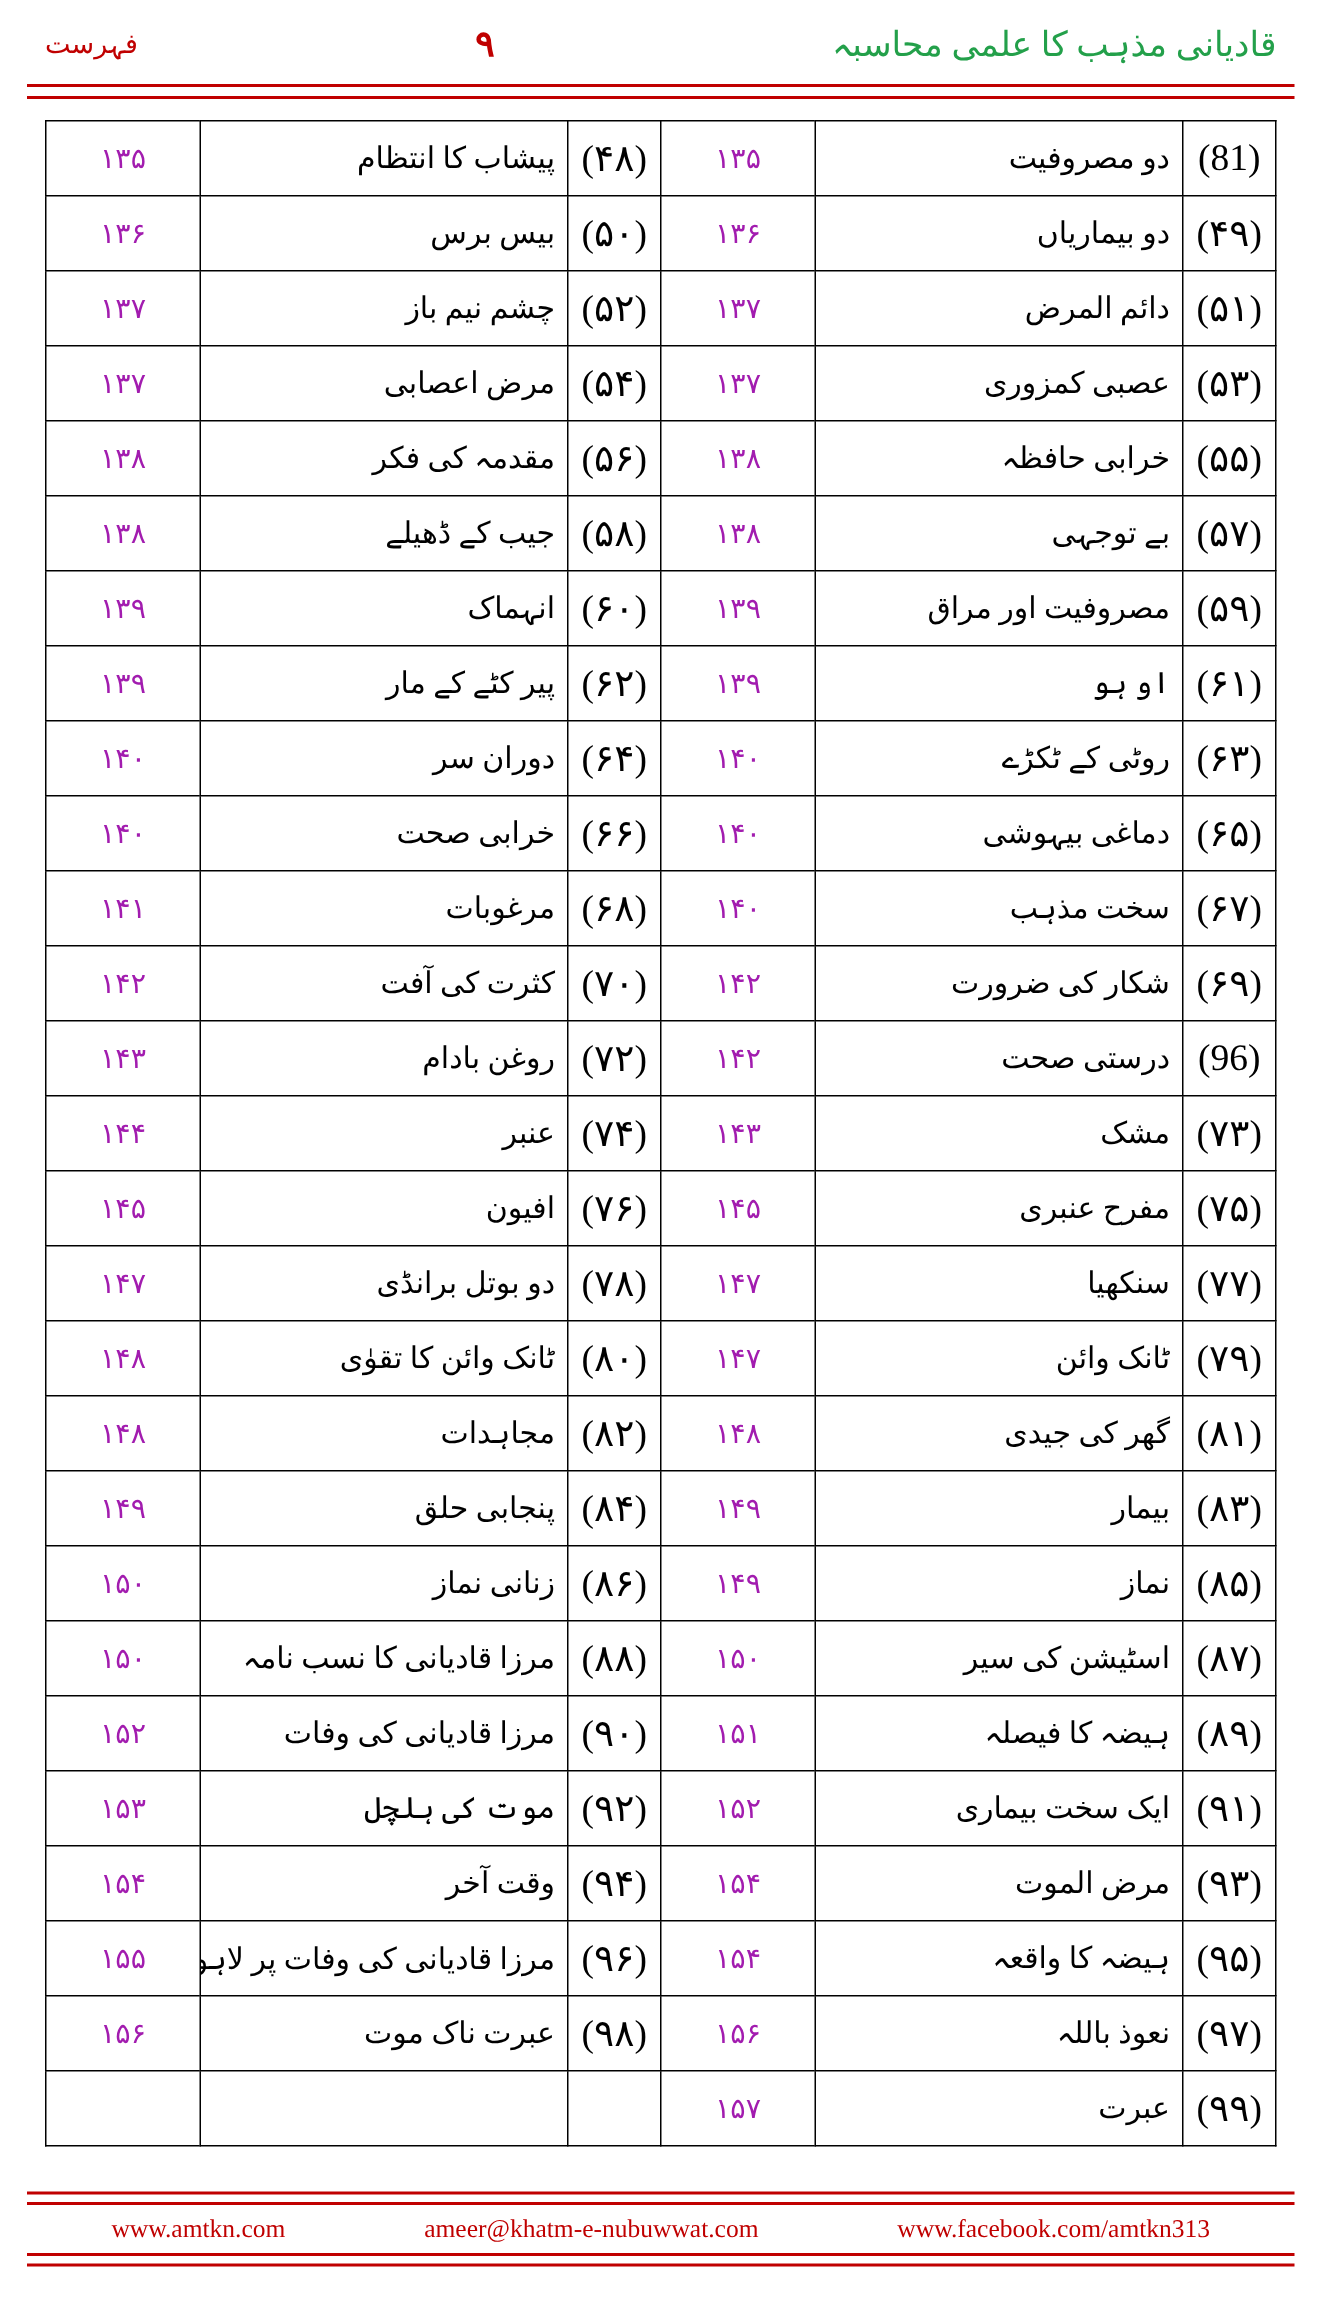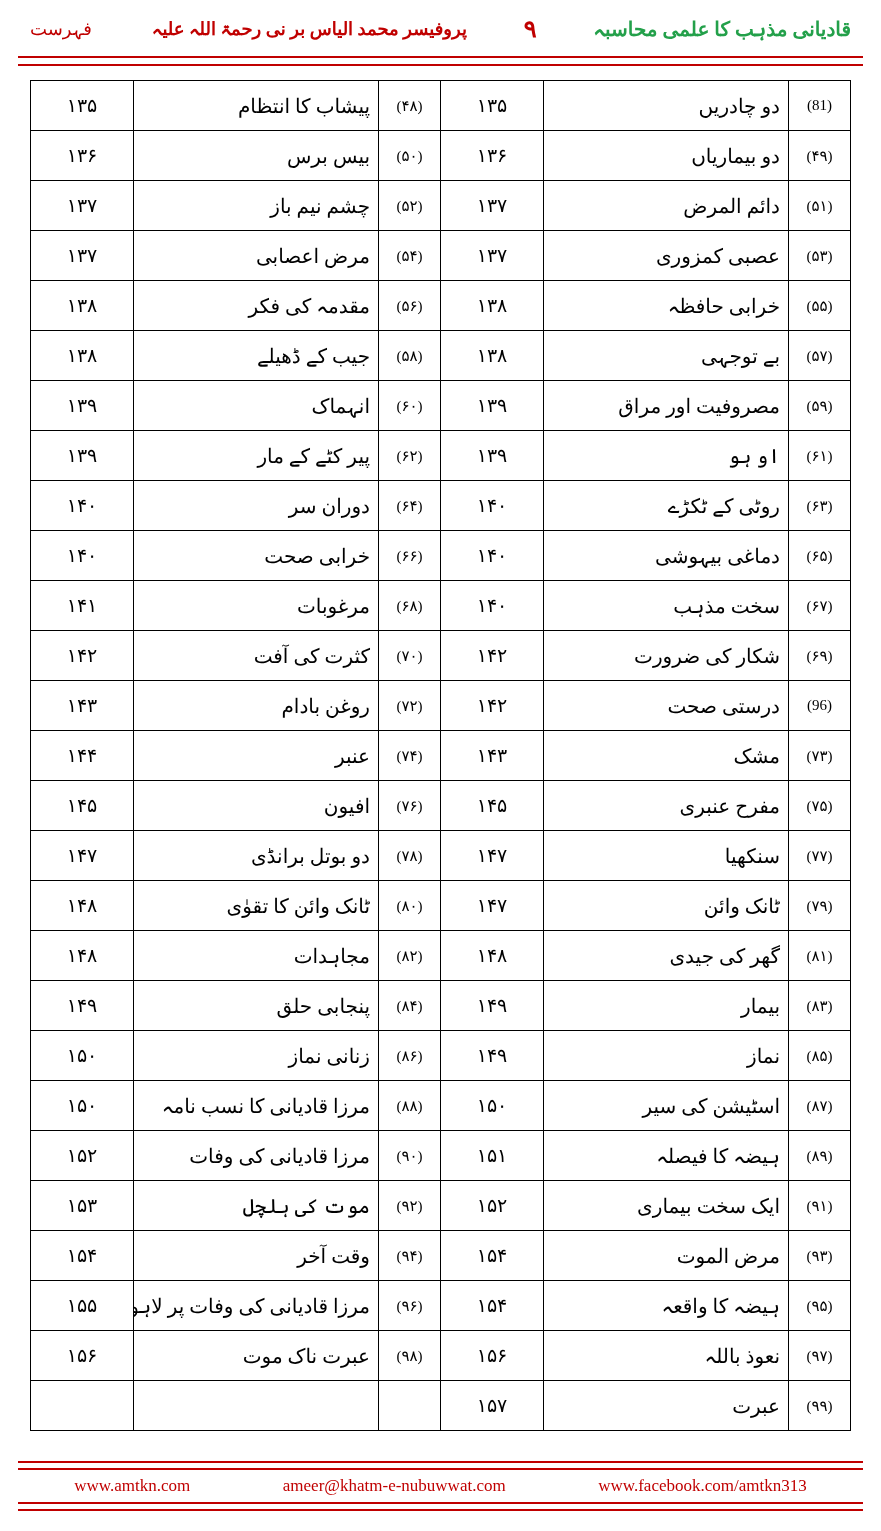--- a/index.html
+++ b/index.html
@@ -29,22 +29,22 @@
     height: 58px;
     display: flex;
     align-items: center;
     justify-content: space-between;
     padding: 0 30px;
     box-sizing: border-box;
     direction: rtl;
   }
   .header-title-right {
     color: #23a04a;
-    font-size: 20px;
-    font-weight: bold;
+    font-size: 23px;
+    font-weight: normal;
     letter-spacing: 0px;
     white-space: nowrap;
   }
   .header-center {
     color: #c00000;
     font-size: 24px;
     font-weight: bold;
     text-align: center;
     flex: 0 0 auto;
   }
@@ -95,37 +95,37 @@
   table.toc td {
     border: 1px solid #000000;
     height: 50px;
     vertical-align: middle;
     padding: 0 8px;
     box-sizing: border-box;
   }
   td.num {
     width: 58px;
     text-align: center;
-    font-size: 15px;
+    font-size: 25px;
     color: #000;
     font-family: "Liberation Serif", serif;
   }
   td.title {
     text-align: right;
     font-size: 20px;
     color: #000;
     font-weight: 500;
     white-space: nowrap;
     overflow: hidden;
   }
   td.page {
     width: 95px;
     text-align: center;
     font-size: 19px;
-    color: #000000;
+    color: #a21caf;
   }
   td.blankcell {
     border: none;
   }
 
   
   col.c-rnum  { width: 62px; }
   col.c-rtit  { width: 245px; }
   col.c-rpg   { width: 103px; }
   col.c-lnum  { width: 62px; }
@@ -171,40 +171,39 @@
 </style>
 </head>
 <body>
 
 <div class="page">
 
   <div class="header">
     <div class="header-title-right">قادیانی مذہب کا علمی محاسبہ</div>
     <div class="header-center">۹</div>
     <div class="header-left-group">
-      <div class="header-author">پروفیسر محمد الیاس بر نی رحمۃ اللہ علیہ</div>
       <div class="header-fahrist">فہرست</div>
     </div>
   </div>
   <div class="header-rule"></div>
 
   <div class="table-wrap">
     <table class="toc">
       <colgroup>
         <col class="c-rnum">
           <col class="c-rtit">
           <col class="c-rpg">
         <col class="c-lnum">
           <col class="c-ltit">
           <col class="c-lpg">
       </colgroup>
       <tbody>
         <tr>
           <td class="num">(81)</td>
-          <td class="title">دو چادریں</td>
+          <td class="title">دو مصروفیت</td>
           <td class="page">۱۳۵</td>
           <td class="num">(۴۸)</td>
           <td class="title">پیشاب کا انتظام</td>
           <td class="page">۱۳۵</td>
         </tr>
         <tr>
           <td class="num">(۴۹)</td>
           <td class="title">دو بیماریاں</td>
           <td class="page">۱۳۶</td>
           <td class="num">(۵۰)</td>

